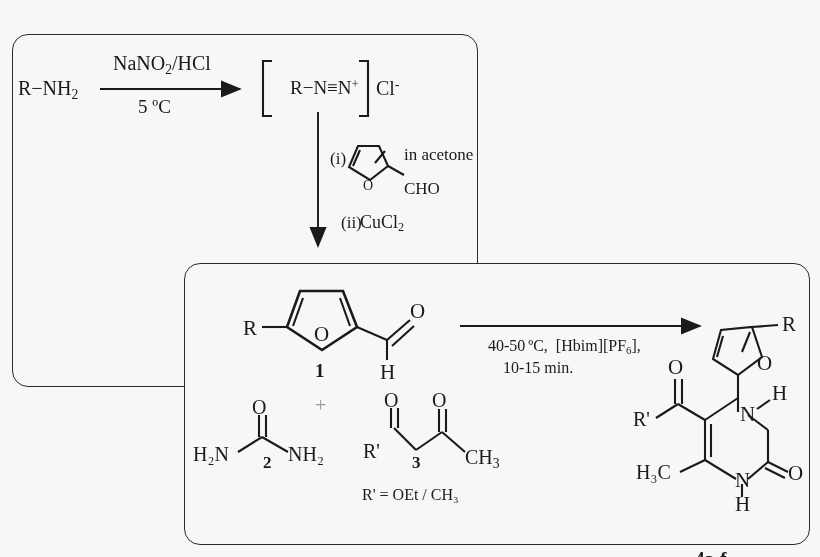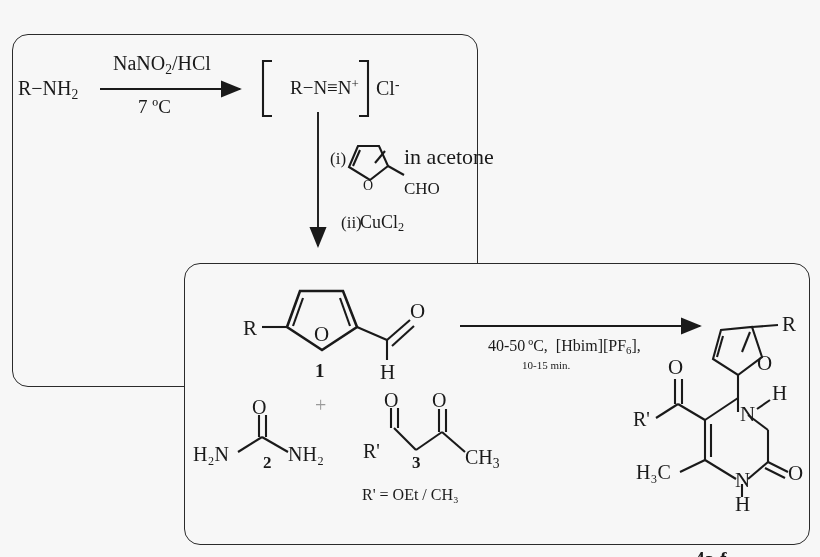--- a/index.html
+++ b/index.html
@@ -180,31 +180,31 @@
   </svg>
 
   <div class="lbl serif" style="left:18px; top:78px; font-size:20px; z-index:4;">
     <span>R−NH</span><span class="sub">2</span>
   </div>
 
   <div class="lbl serif" style="left:113px; top:53px; font-size:20px; z-index:4;">
     <span>NaNO</span><span class="sub">2</span><span>/HCl</span>
   </div>
 
-  <div class="lbl serif" style="left:138px; top:97px; font-size:19px; z-index:4;">7 ºC</div>
+  <div class="lbl serif" style="left:138px; top:97px; font-size:19px; z-index:4;">5 ºC</div>
 
   <div class="lbl serif" style="left:274px; top:78px; font-size:19px; z-index:4;margin-left:16px;">
     <span>R−N≡N</span><span class="sup">+</span>
   </div>
   <div class="lbl serif" style="left:376px; top:78px; font-size:20px; z-index:4;">
     <span>Cl</span><span class="sup">-</span>
   </div>
 
   <div class="lbl serif" style="left:330px; top:150px; font-size:17px; z-index:4;">(i)</div>
-  <div class="lbl serif" style="left:404px; top:146px; font-size:22px; z-index:4;">in acetone</div>
+  <div class="lbl serif" style="left:404px; top:146px; font-size:17px; z-index:4;">in acetone</div>
   <div class="lbl serif" style="left:404px; top:168px; font-size:17px; z-index:4;margin-top:12px;">CHO</div>
 
   <div class="lbl serif" style="left:330px; top:214px; font-size:17px; z-index:4;margin-left:11px;">(ii)</div>
   <div class="lbl serif" style="left:360px; top:213px; font-size:18px; z-index:4;">
     <span>CuCl</span><span class="sub">2</span>
   </div>
 
   <div class="lbl serif bold" style="left:315px; top:361px; font-size:19px; z-index:4;">1</div>
 
   <div class="lbl serif" style="left:315px; top:395px; font-size:20px; color:#9a9a9a; z-index:4;">+</div>
@@ -218,21 +218,21 @@
     <span>CH</span><span class="sub">3</span>
   </div>
   <div class="lbl serif bold" style="left:412px; top:454px; font-size:17px; z-index:4;">3</div>
   <div class="lbl serif" style="left:362px; top:487px; font-size:16px; z-index:4;text-align:right;">R' = OEt / CH₃</div>
 
 
   <div class="lbl serif" style="left:488px; top:337px; font-size:16px; z-index:4;">
     <span>40-50</span><span class="sup" style="font-size:0.72em;">&nbsp;</span><span>ºC,</span>&nbsp;&nbsp;<span>[Hbim][PF</span><span class="sub">6</span><span>],</span>
   </div>
 
-  <div class="lbl serif" style="left:522px; top:360px; font-size:11px; z-index:4;">10-15 min.</div>
+  <div class="lbl serif" style="left:503px; top:360px; font-size:16px; z-index:4;">10-15 min.</div>
 
   <div class="lbl serif" style="left:636px; top:462px; font-size:20px; z-index:4;text-align:center;">H₃C</div>
 
   <div class="lbl serif" style="left:633px; top:409px; font-size:20px; z-index:4;">R'</div>
 
   <div class="lbl serif bold" style="left:695px; top:512px; font-size:19px; z-index:4;margin-top:37px;">4a-f</div>
 
 </div>
 
 </body></html>

